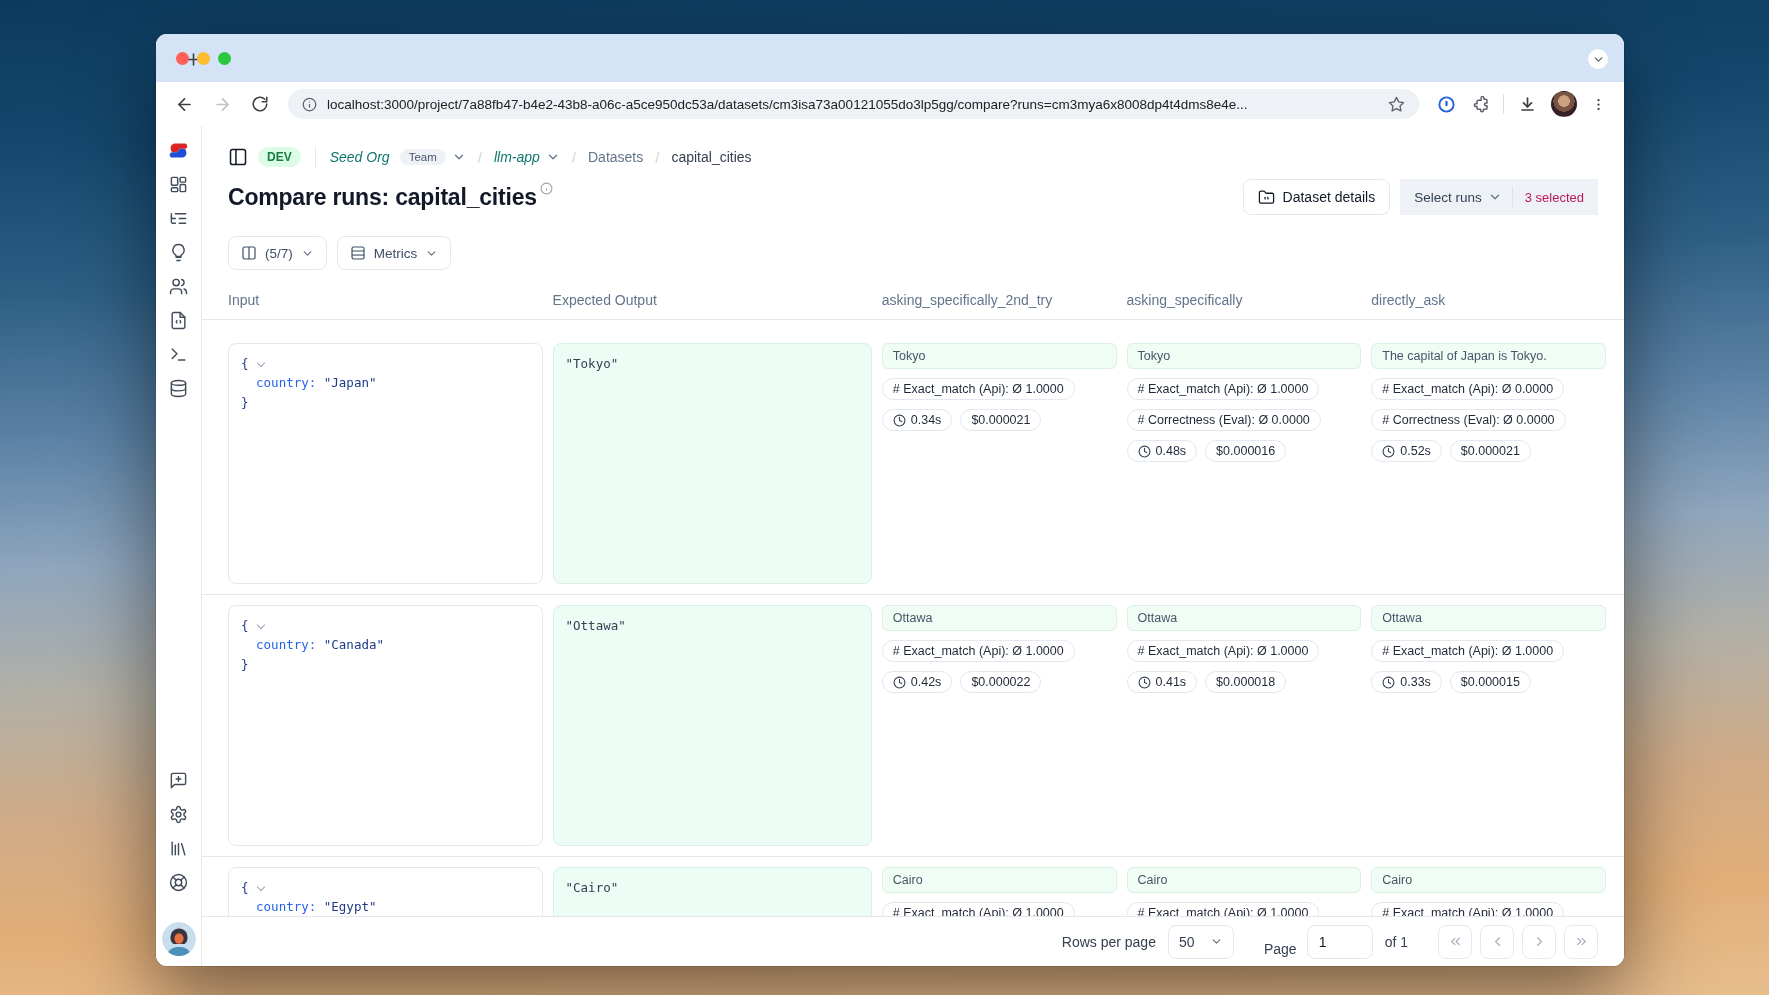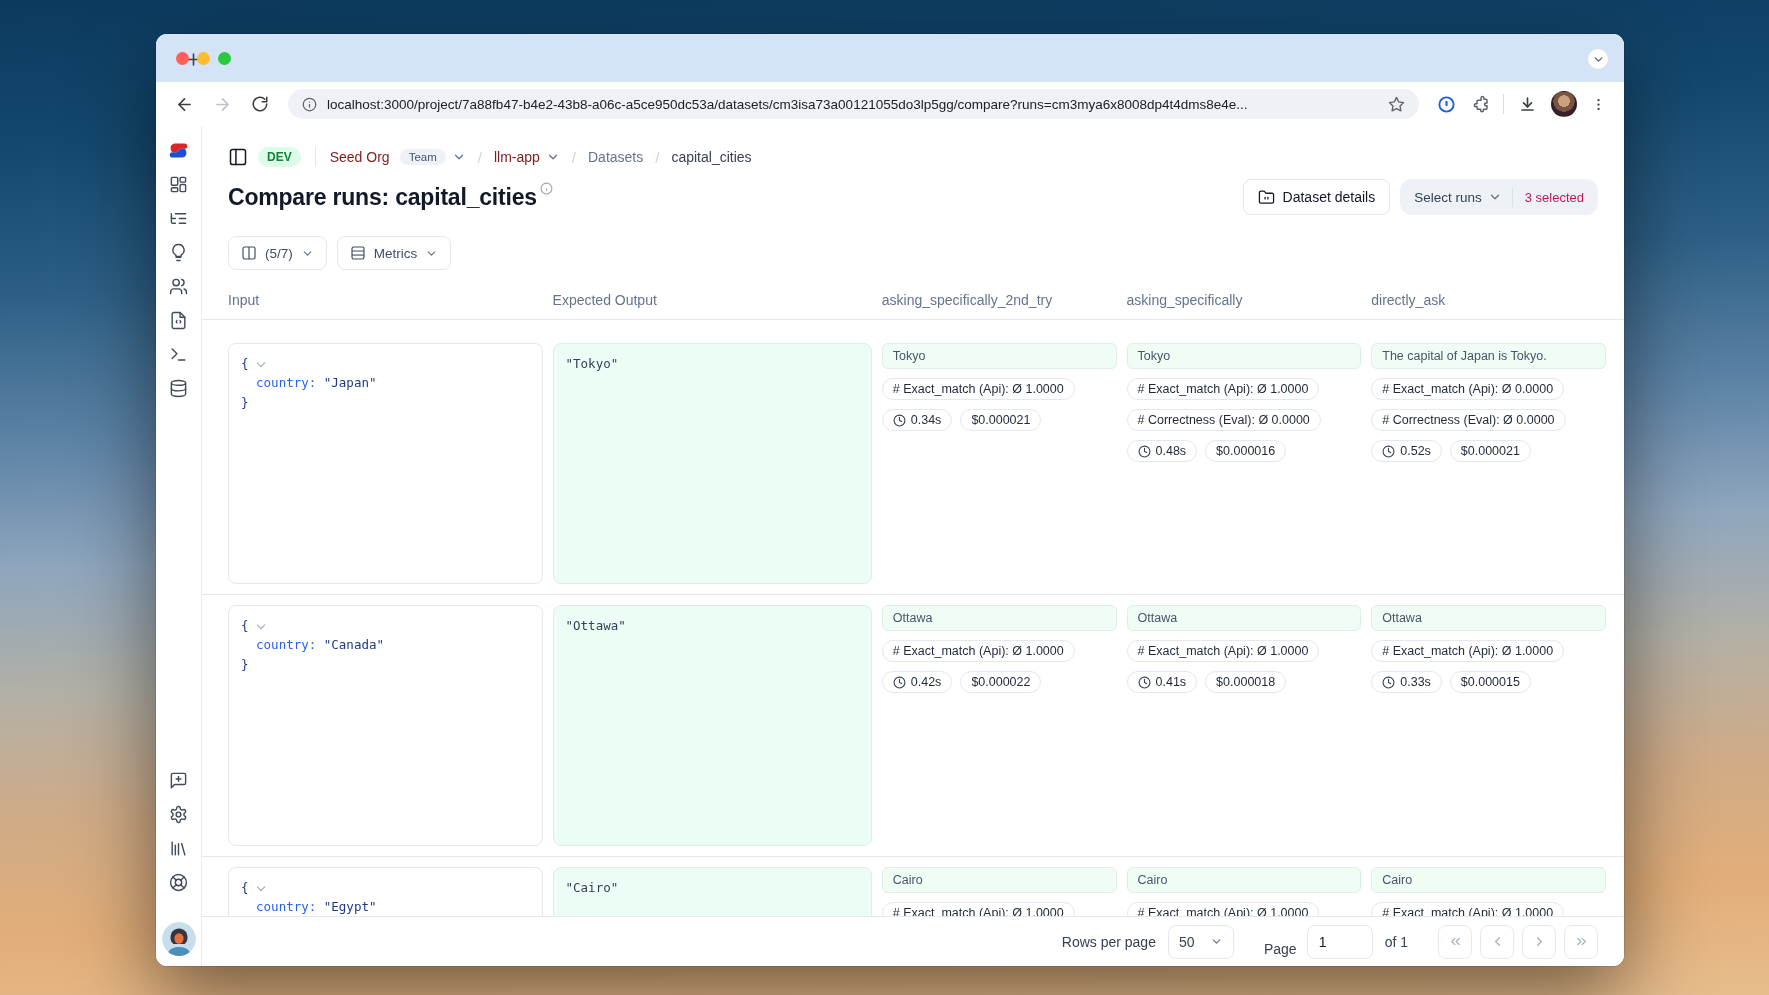--- a/index.html
+++ b/index.html
@@ -59,37 +59,37 @@
   .savatar{ width:34px; height:34px; border-radius:50%; overflow:hidden; margin-top:15px; flex:none; }
 
   .main{ flex:1; display:flex; flex-direction:column; min-width:0; }
 
   
   .crumbrow{ height:46px; flex:none; display:flex; align-items:center; gap:10px; padding:16px 26px 0; }
   .iconbtn{ background:none; border:none; display:flex; color:#111827; cursor:pointer; }
   .envbadge{ background:#dcfce7; color:#15803d; font-size:12px; font-weight:600;
     padding:3px 9px; border-radius:10px; }
   .vsep{ width:1px; height:20px; background:#e2e8f0; margin:0 4px; }
-  .orgname,.projname{ font-size:14px; color:#7f1d1d; font-weight:500; }
+  .orgname,.projname{ font-size:14px; color:#0f766e; font-weight:500;font-style:italic; }
   .planpill{ background:#eef2f6; color:#475569; font-size:11.5px; font-weight:500;
     padding:2px 9px; border-radius:999px; }
   .crumbchev{ color:#64748b; display:flex; margin-left:-4px; }
   .slash{ color:#d1d5db; font-size:15px; padding:0 2px; }
   .crumblink{ font-size:14px; color:#64748b; }
   .crumbcur{ font-size:14px; color:#374151; }
 
   
   .titlerow{ height:46px; flex:none; display:flex; align-items:center; padding:4px 26px 0; }
   .pagetitle{ font-size:23px; font-weight:700; color:#111827; letter-spacing:-.2px; }
   .sup-info{ color:#9ca3af; transform:translateY(-9px); margin-left:3px; display:inline-flex; }
   .trspacer{ flex:1; }
   .btn{ height:36px; border:1px solid #e3e8ef; border-radius:8px; background:#fff;
     display:flex; align-items:center; gap:8px; padding:0 14px; font-size:14px;
     color:#111827; font-weight:500; cursor:pointer; font-family:inherit; }
-  .selectruns{ height:36px; background:#eef2f7; border-radius:12px; margin-left:10px;
+  .selectruns{ height:36px; background:#eef2f7; border-radius:0; margin-left:10px;
     display:flex; align-items:center; cursor:pointer;text-align:center; }
   .selectruns .lab{ font-size:13.5px; color:#334155; font-weight:500; padding:0 6px 0 14px; }
   .selectruns .chv{ color:#64748b; display:flex; padding-right:10px; }
   .selectruns .div{ width:1px; height:20px; background:#d9e1ea; }
   .selectruns .cnt{ font-size:13px; color:#be185d; padding:0 14px 0 12px; }
 
   
   .controlsrow{ height:62px; flex:none; display:flex; justify-content:flex-start; gap:10px; padding:18px 26px 10px; }
   .btn-sm{ height:34px; border:1px solid #e3e8ef; border-radius:8px; background:#fff;
     display:flex; align-items:center; gap:8px; padding:0 12px; font-size:13.5px;

